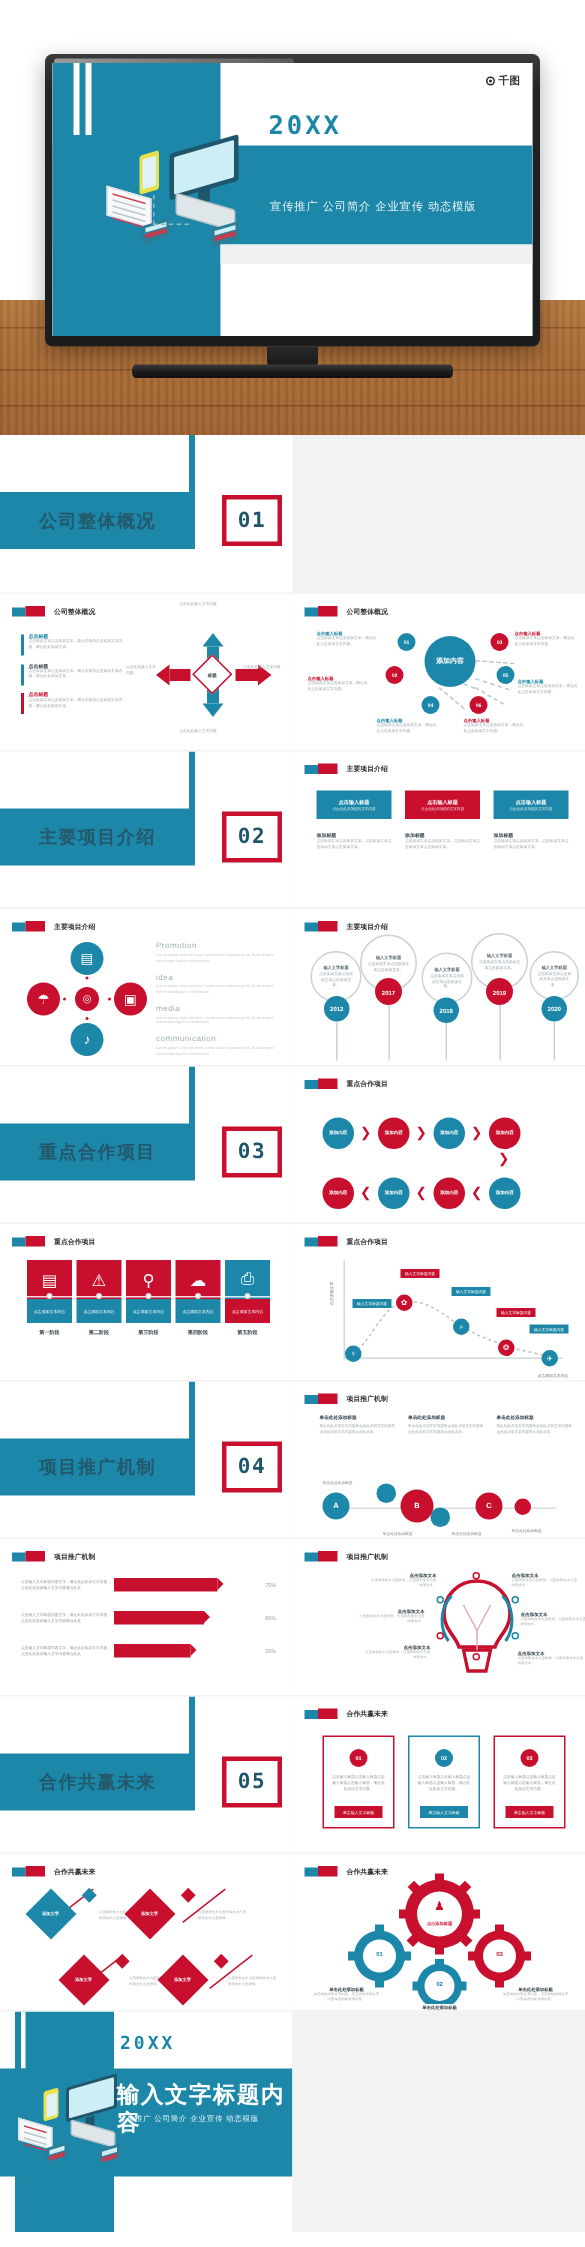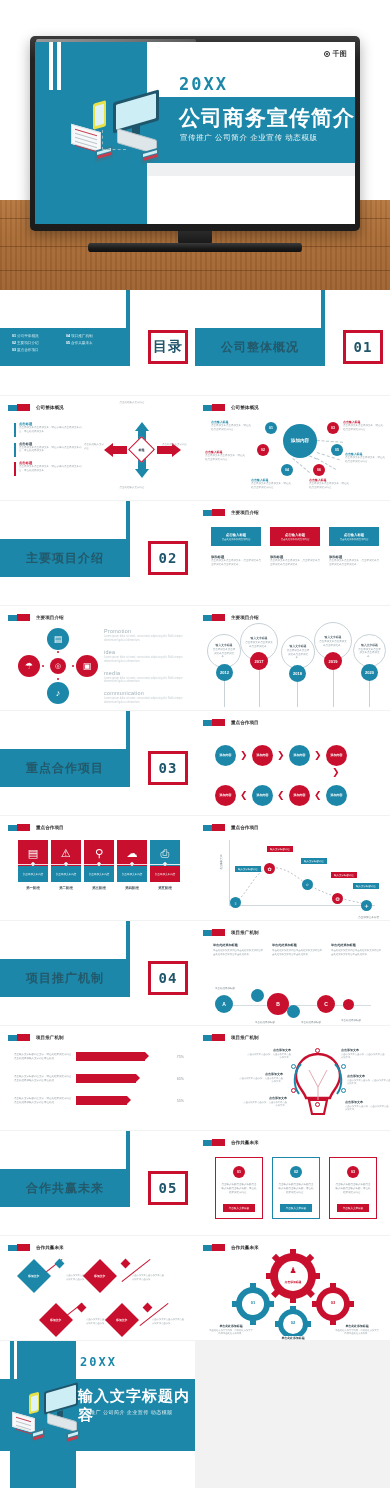--- a/index.html
+++ b/index.html
@@ -373,44 +373,31 @@
               <s></s>
             </div>
           <div class="calc" style="left:72px;top:60px">
               <u></u>
               <s></s>
             </div>
           <div class="wire" style="left:33px;top:40px;width:24px;height:20px"></div>
         </div>
 
         <div class="s1-year">20XX</div>
-        <div class="s1-title">公司商务宣传简介</div>
         <div class="s1-sub">宣传推广  公司简介  企业宣传  动态模版</div>
       </div>
     </div>
   </div>
   <div class="tv-stand-neck"></div>
   <div class="tv-stand-base"></div>
 </div>
 
 <div class="grid">
 
   <div class="row">
-    <div class="cell sec toc">
-      <div class="vbar"></div>
-      <div class="bar"></div>
-      <div class="toc-list">
-        <span><b>01</b> <em style="font-style:normal">公司整体概况</em></span>
-        <span><b>04</b> <em style="font-style:normal">项目推广机制</em></span>
-        <span><b>02</b> <em style="font-style:normal">主要项目介绍</em></span>
-        <span><b>05</b> <em style="font-style:normal">合作共赢未来</em></span>
-        <span><b>03</b> <em style="font-style:normal">重点合作项目</em></span>
-      </div>
-      <div class="numbox">目录</div>
-    </div>
     <div class="cell sec">
       <div class="vbar"></div>
       <div class="bar"></div>
       <div class="bar-txt">公司整体概况</div>
       <div class="numbox">01</div>
     </div>
   </div>
 
   <div class="row">
     <div class="cell">

